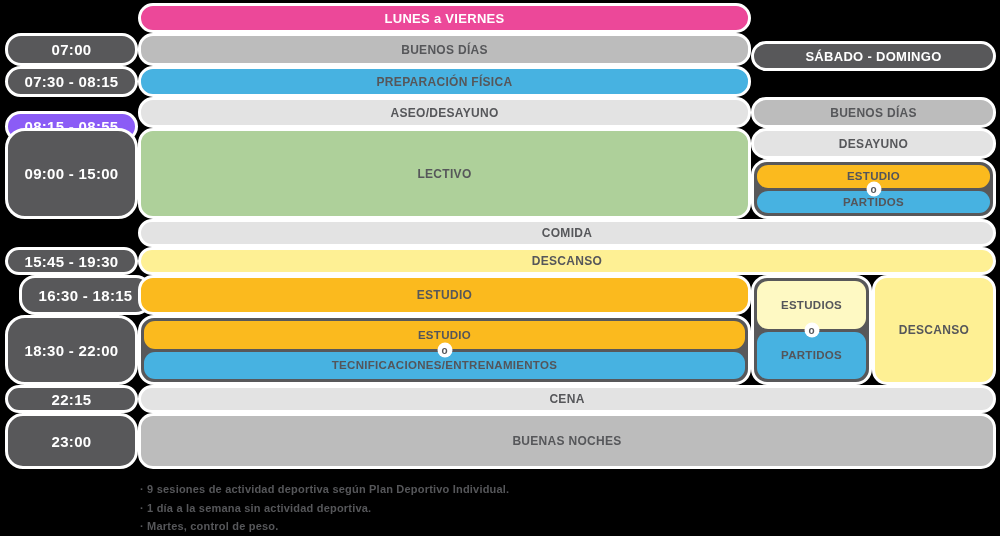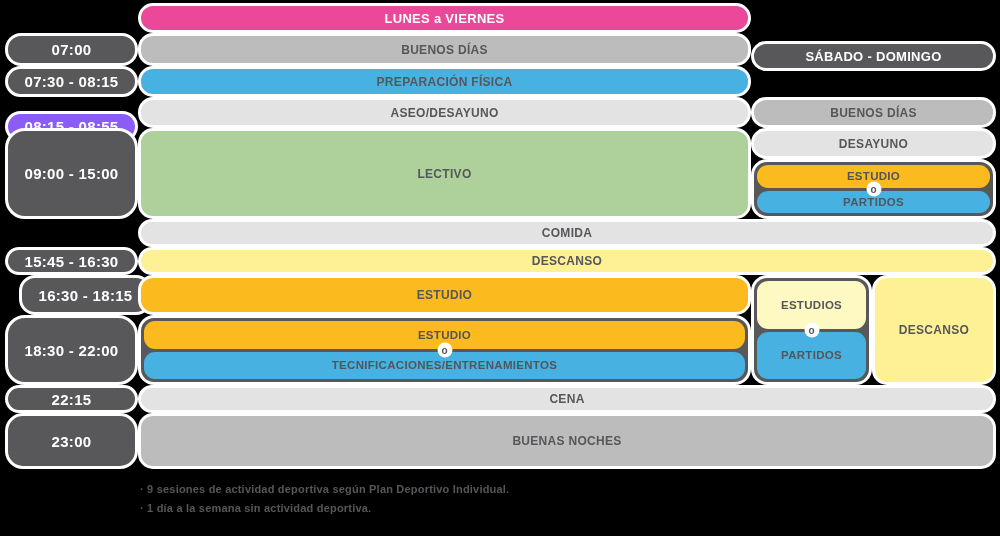--- a/index.html
+++ b/index.html
@@ -39,21 +39,21 @@
 
 <div class="canvas">
 
   <div class="box dark hdr" style="left: 138px; top: 3px; width: 613px; height: 30px; background-color: #ec4899;">LUNES a VIERNES</div>
   <div class="box dark hdr" style="left: 751px; top: 3px; width: 245px; height: 30px; background-color: rgb(88, 88, 90); margin-top: 38px;">SÁBADO - DOMINGO</div>
 
   <div class="box time" style="left: 5px; top: 33px; width: 133px; height: 33px; background-color: rgb(88, 88, 90);">07:00</div>
   <div class="box time" style="left: 5px; top: 66px; width: 133px; height: 31px; background-color: rgb(88, 88, 90);">07:30 - 08:15</div>
   <div class="box time" style="left: 5px; top: 111px; width: 133px; height: 31px; background-color: #8b5cf6;">08:15 - 08:55</div>
   <div class="box time" style="left: 5px; top: 128px; width: 133px; height: 91px; border-radius: 20px; background-color: rgb(88, 88, 90);">09:00 - 15:00</div>
-  <div class="box time" style="left: 5px; top: 247px; width: 133px; height: 28px; background-color: rgb(88, 88, 90);">15:45 - 16:30</div>
+  <div class="box time" style="left: 5px; top: 247px; width: 133px; height: 28px; background-color: rgb(88, 88, 90);">15:45 - 19:30</div>
   <div class="box time" style="left: 19px; top: 275px; width: 133px; height: 40px; background-color: rgb(88, 88, 90);">16:30 - 18:15</div>
   <div class="box time" style="left: 5px; top: 315px; width: 133px; height: 70px; border-radius: 20px; background-color: rgb(88, 88, 90);">18:30 - 22:00</div>
   <div class="box time" style="left: 5px; top: 385px; width: 133px; height: 28px; background-color: rgb(88, 88, 90);">22:15</div>
   <div class="box time" style="left: 5px; top: 413px; width: 133px; height: 56px; border-radius: 18px; background-color: rgb(88, 88, 90);">23:00</div>
 
   <div class="box bar" style="left: 138px; top: 33px; width: 613px; height: 33px; background-color: rgb(188, 188, 188);">BUENOS DÍAS</div>
   <div class="box bar" style="left: 138px; top: 66px; width: 613px; height: 31px; background-color: rgb(71, 178, 225);">PREPARACIÓN FÍSICA</div>
   <div class="box bar" style="left: 138px; top: 97px; width: 613px; height: 31px; background-color: rgb(227, 227, 227);">ASEO/DESAYUNO</div>
   <div class="box bar" style="left: 138px; top: 128px; width: 613px; height: 91px; background-color: rgb(174, 208, 154);">LECTIVO</div>
   <div class="box bar" style="left: 138px; top: 275px; width: 613px; height: 40px; background-color: rgb(251, 186, 30);">ESTUDIO</div>
@@ -81,15 +81,16 @@
   <div class="group" style="left: 751px; top: 275px; width: 121px; height: 110px; background-color: rgb(88, 88, 90);">
     <div class="inner" style="background-color: #fef9c3;">ESTUDIOS</div>
     <div class="inner" style="background-color: rgb(71, 178, 225);">PARTIDOS</div>
     <div class="badge">o</div>
   </div>
   <div class="box bar" style="left: 872px; top: 275px; width: 124px; height: 110px; background-color: rgb(254, 240, 148);">DESCANSO</div>
 
   <div class="notes">
     <div>· 9 sesiones de actividad deportiva según Plan Deportivo Individual.</div>
     <div>· 1 día a la semana sin actividad deportiva.</div>
+    <div>· Martes, control de peso.</div>
   </div>
 
 </div>
 
 </body></html>

